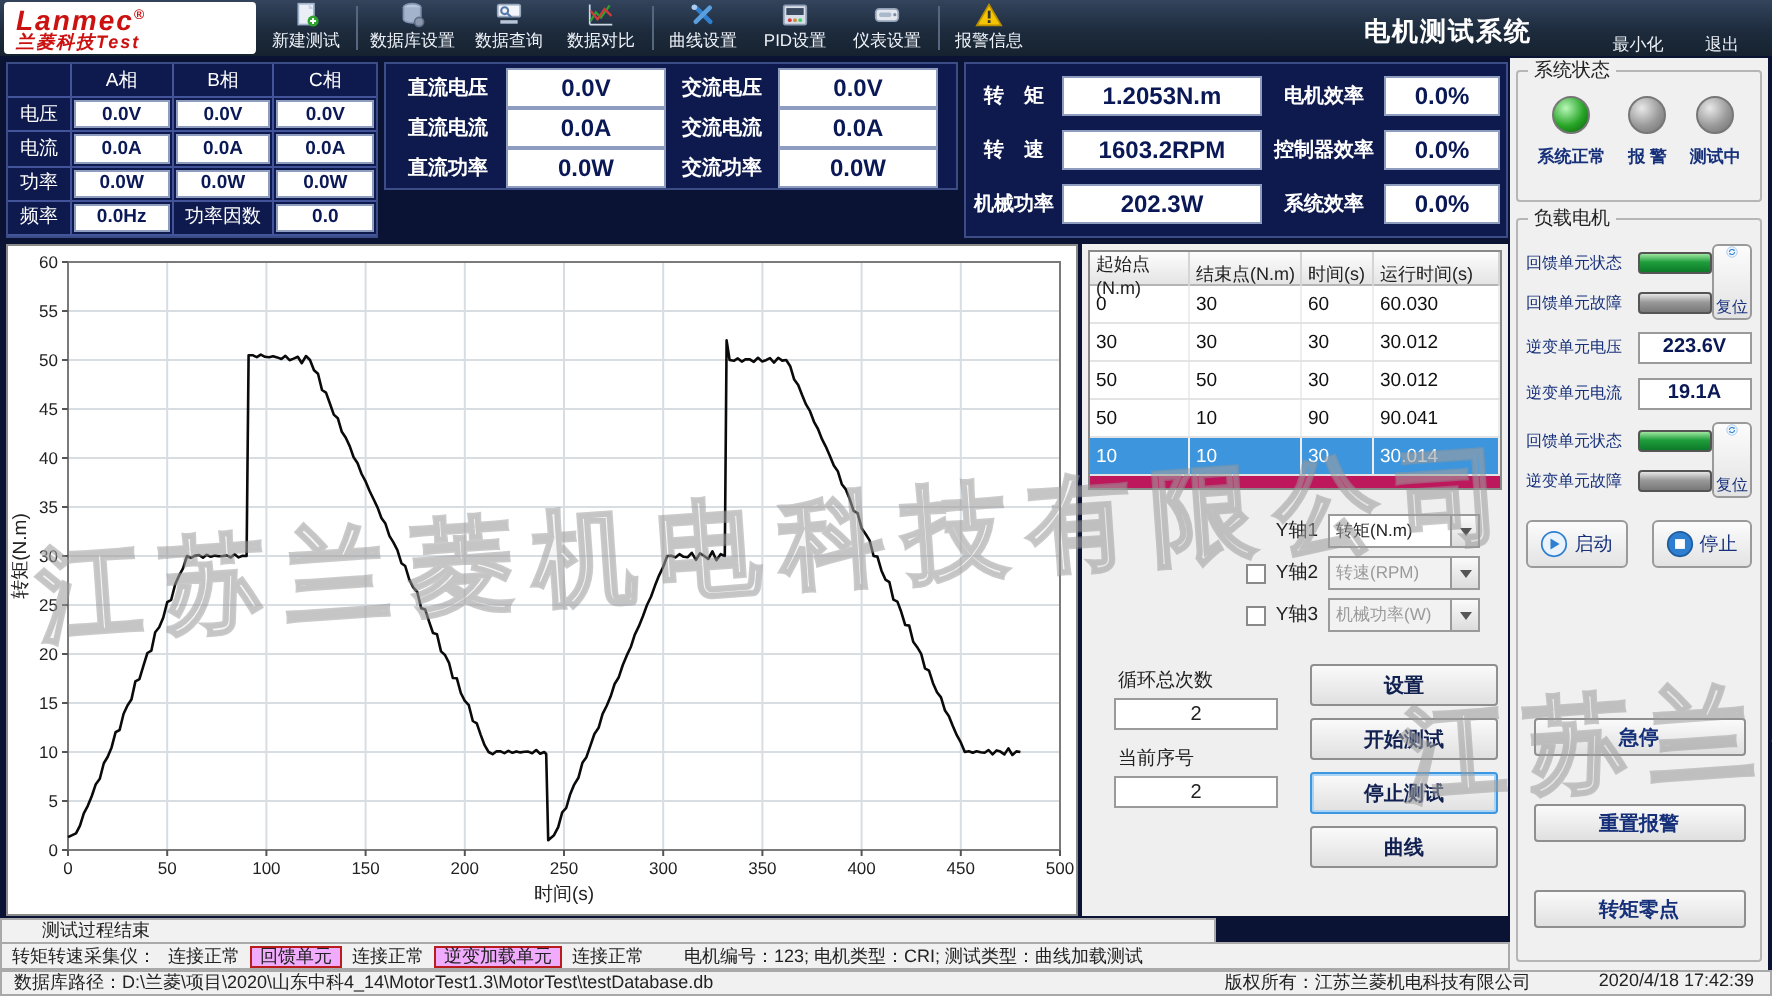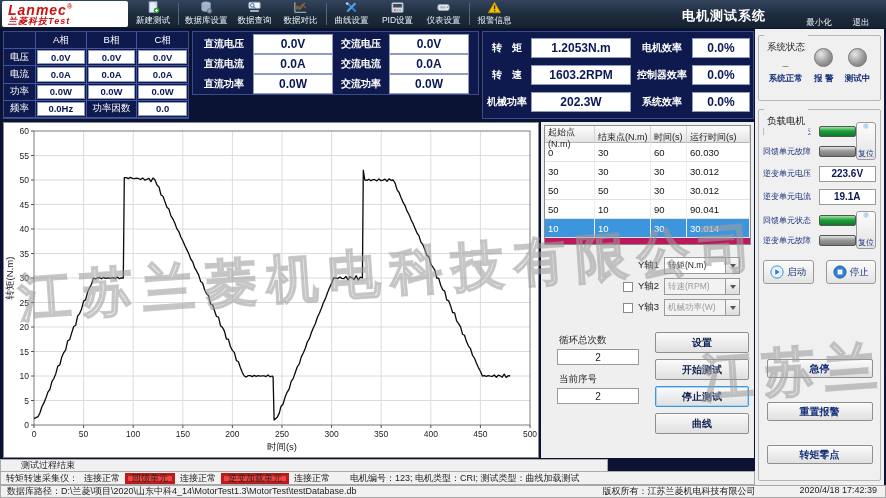--- a/index.html
+++ b/index.html
@@ -75,21 +75,21 @@
     display:flex; align-items:center; justify-content:center; font-size:10px; margin-bottom:8px; }
   .btn-col { width:94px; margin-left:4px; display:flex; flex-direction:column; gap:6px; }
   .pbtn { height:21px; background:linear-gradient(#fafafa,#e0e0e0); border:1px solid #8f8f8f; border-radius:2px;
     font-size:10px; color:#102050; display:flex; align-items:center; justify-content:center; cursor:pointer; font-weight:bold; }
   .pbtn.focus { border:1px solid #3c97e0; box-shadow:0 0 0 1px #a9d4f5 inset; }
 
   
   #sidebar { position:absolute; left:755px; top:29px; width:129px; height:456px; background:#f0f0f0;
     display:flex; flex-direction:column; }
   .gbox { border:1px solid #b6b6b6; border-radius:2px; margin:6px 3px 2px 3px; position:relative; padding:8px 4px 4px 4px; }
-  .glabel { position:absolute; top:-7px; left:5px; background:#f0f0f0; padding:12px 3px; font-size:9.5px; color:#222;text-align:center; }
+  .glabel { position:absolute; top:-7px; left:5px; background:#f0f0f0; padding:0 3px; font-size:9.5px; color:#222;text-align:center; }
   #sys-box { height:66px; }
   .led-row { display:flex; justify-content:space-around; align-items:flex-start; margin-top:4px; }
   .led-item { display:flex; flex-direction:column; align-items:center; gap:6px; }
   .led { width:19px; height:19px; border-radius:50%; border:1px solid #777; }
   .led.green { background:radial-gradient(circle at 35% 30%, #b8f7b8, #27a527 55%, #0c5c0c); }
   .led.gray  { background:radial-gradient(circle at 35% 30%, #e8e8e8, #9a9a9a 55%, #6d6d6d); }
   .led-label { font-size:8.5px; color:#16307a; font-weight:bold; white-space:nowrap; }
   #load-box { flex:1; margin-bottom:4px; display:flex; flex-direction:column; }
   .unit { display:flex; align-items:center; margin-top:3px; }
   .ucol { flex:1; }
@@ -109,24 +109,24 @@
     display:flex; align-items:center; justify-content:center; gap:3px; font-size:9.5px; color:#16307a; cursor:pointer; }
   .big-btns { margin-top:auto; margin-bottom:12px; display:flex; flex-direction:column; align-items:center; gap:9px; }
   .big-btn { width:106px; height:19px; background:linear-gradient(#fafafa,#e0e0e0); border:1px solid #8f8f8f; border-radius:2px;
     font-size:10px; font-weight:bold; color:#16307a; display:flex; align-items:center; justify-content:center; cursor:pointer;margin-top:15px; }
 
   
   .strip { position:absolute; left:0; background:#f1f1f1; border:1px solid #a9a9a9; font-size:9px; color:#222;
     display:flex; align-items:center; }
   #strip1 { top:459px; width:608px; height:13px; padding-left:20px; }
   #strip2 { top:471px; width:755px; height:14px; padding-left:4px; gap:4px; }
-  #strip2 .seg-box { border:3px solid #b91c1c; background:#ef4444; padding:0 4px; height:11px; display:flex; align-items:center; }
+  #strip2 .seg-box { border:1px solid #b91c1c; background:#f0abfc; padding:0 4px; height:11px; display:flex; align-items:center; }
   #strip2 .seg { padding:0 1px; }
   #strip3 { top:485px; width:886px; height:13px; padding-left:6px; }
-  #strip3 .right { margin-left:auto; display:flex; gap:44px; padding-right:8px; }
+  #strip3 .right { margin-left:auto; display:flex; gap:34px; padding-right:8px; }
 
   
   .wm { position:absolute; pointer-events:none; z-index:40; white-space:nowrap; font-weight:bold;
     color:rgba(200,200,200,0.18); -webkit-text-stroke:1.5px rgba(150,150,150,0.5);
     letter-spacing:10px; transform:rotate(-4deg); }
   #wm1 { left:18px; top:238px; font-size:52px; }
   #wm2 { left:700px; top:318px; font-size:52px; }
 </style>
 </head>
 <body>

